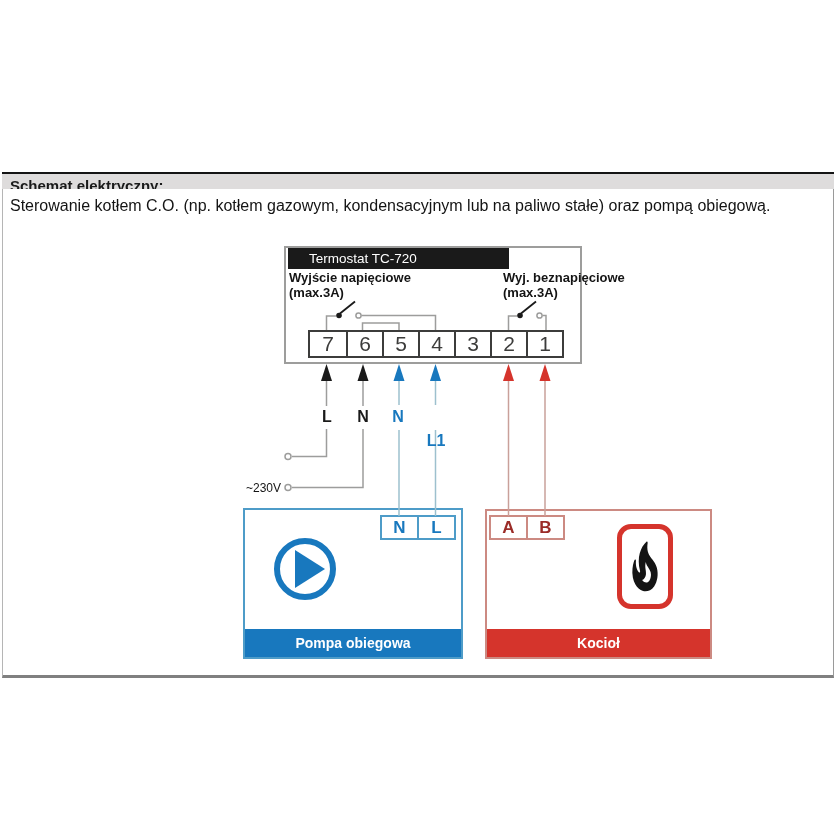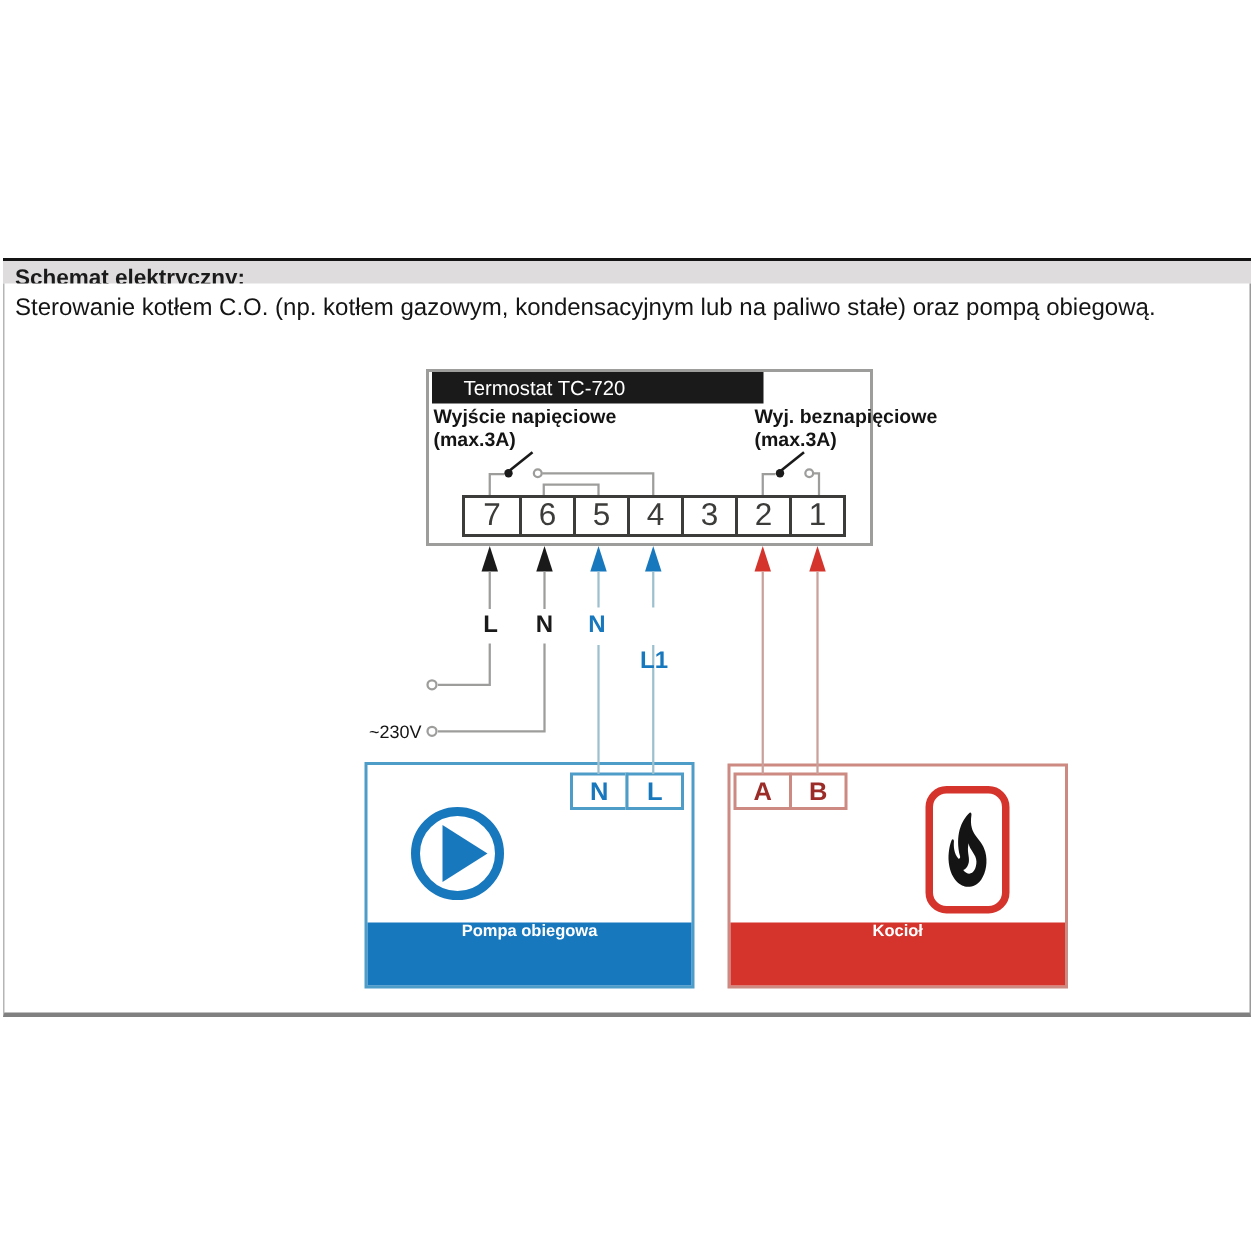--- a/index.html
+++ b/index.html
@@ -30,22 +30,22 @@
   .strip{position:absolute;left:308px;top:330px;width:252px;height:24px;
     border:2px solid #3c3c3b;background:#fff;display:grid;grid-template-columns:repeat(7,1fr);z-index:3;}
   .strip .cell{border-left:2px solid #3c3c3b;display:flex;align-items:center;justify-content:center;
     font-size:21px;color:#3c3c3b;}
   .strip .cell:first-child{border-left:none;}
 
   
   .dev-box{position:absolute;background:#fff;box-sizing:border-box;}
   .pump-box{left:243px;top:508px;width:220px;height:151px;border:2px solid #4e9cc8;}
   .boiler-box{left:485px;top:509px;width:227px;height:150px;border:2px solid #cc8a82;}
-  .dev-footer{position:absolute;left:0;right:0;bottom:0;height:42px;display:flex;
-    justify-content:center;color:#fff;font-weight:bold;font-size:11px;}
+  .dev-footer{position:absolute;left:0;right:0;bottom:0;height:28px;display:flex;align-items:center;
+    justify-content:center;color:#fff;font-weight:bold;font-size:14px;}
   .pump-box .dev-footer{background:#1878be;}
   .boiler-box .dev-footer{background:#d5342c;}
   .cells{position:absolute;display:flex;}
   .pump-cells{left:135px;top:5px;}
   .boiler-cells{left:2px;top:4px;}
   .cells .tcell{width:35px;height:21px;border:2px solid #4e9cc8;background:#fff;display:flex;
     align-items:center;justify-content:center;font-weight:bold;font-size:17px;color:#1878be;}
   .cells .tcell + .tcell{margin-left:-2px;}
   .boiler-cells .tcell{border-color:#cc8a82;color:#9b2c28;}
   .pump-icon-wrap{position:absolute;left:27px;top:26px;width:66px;height:66px;}

